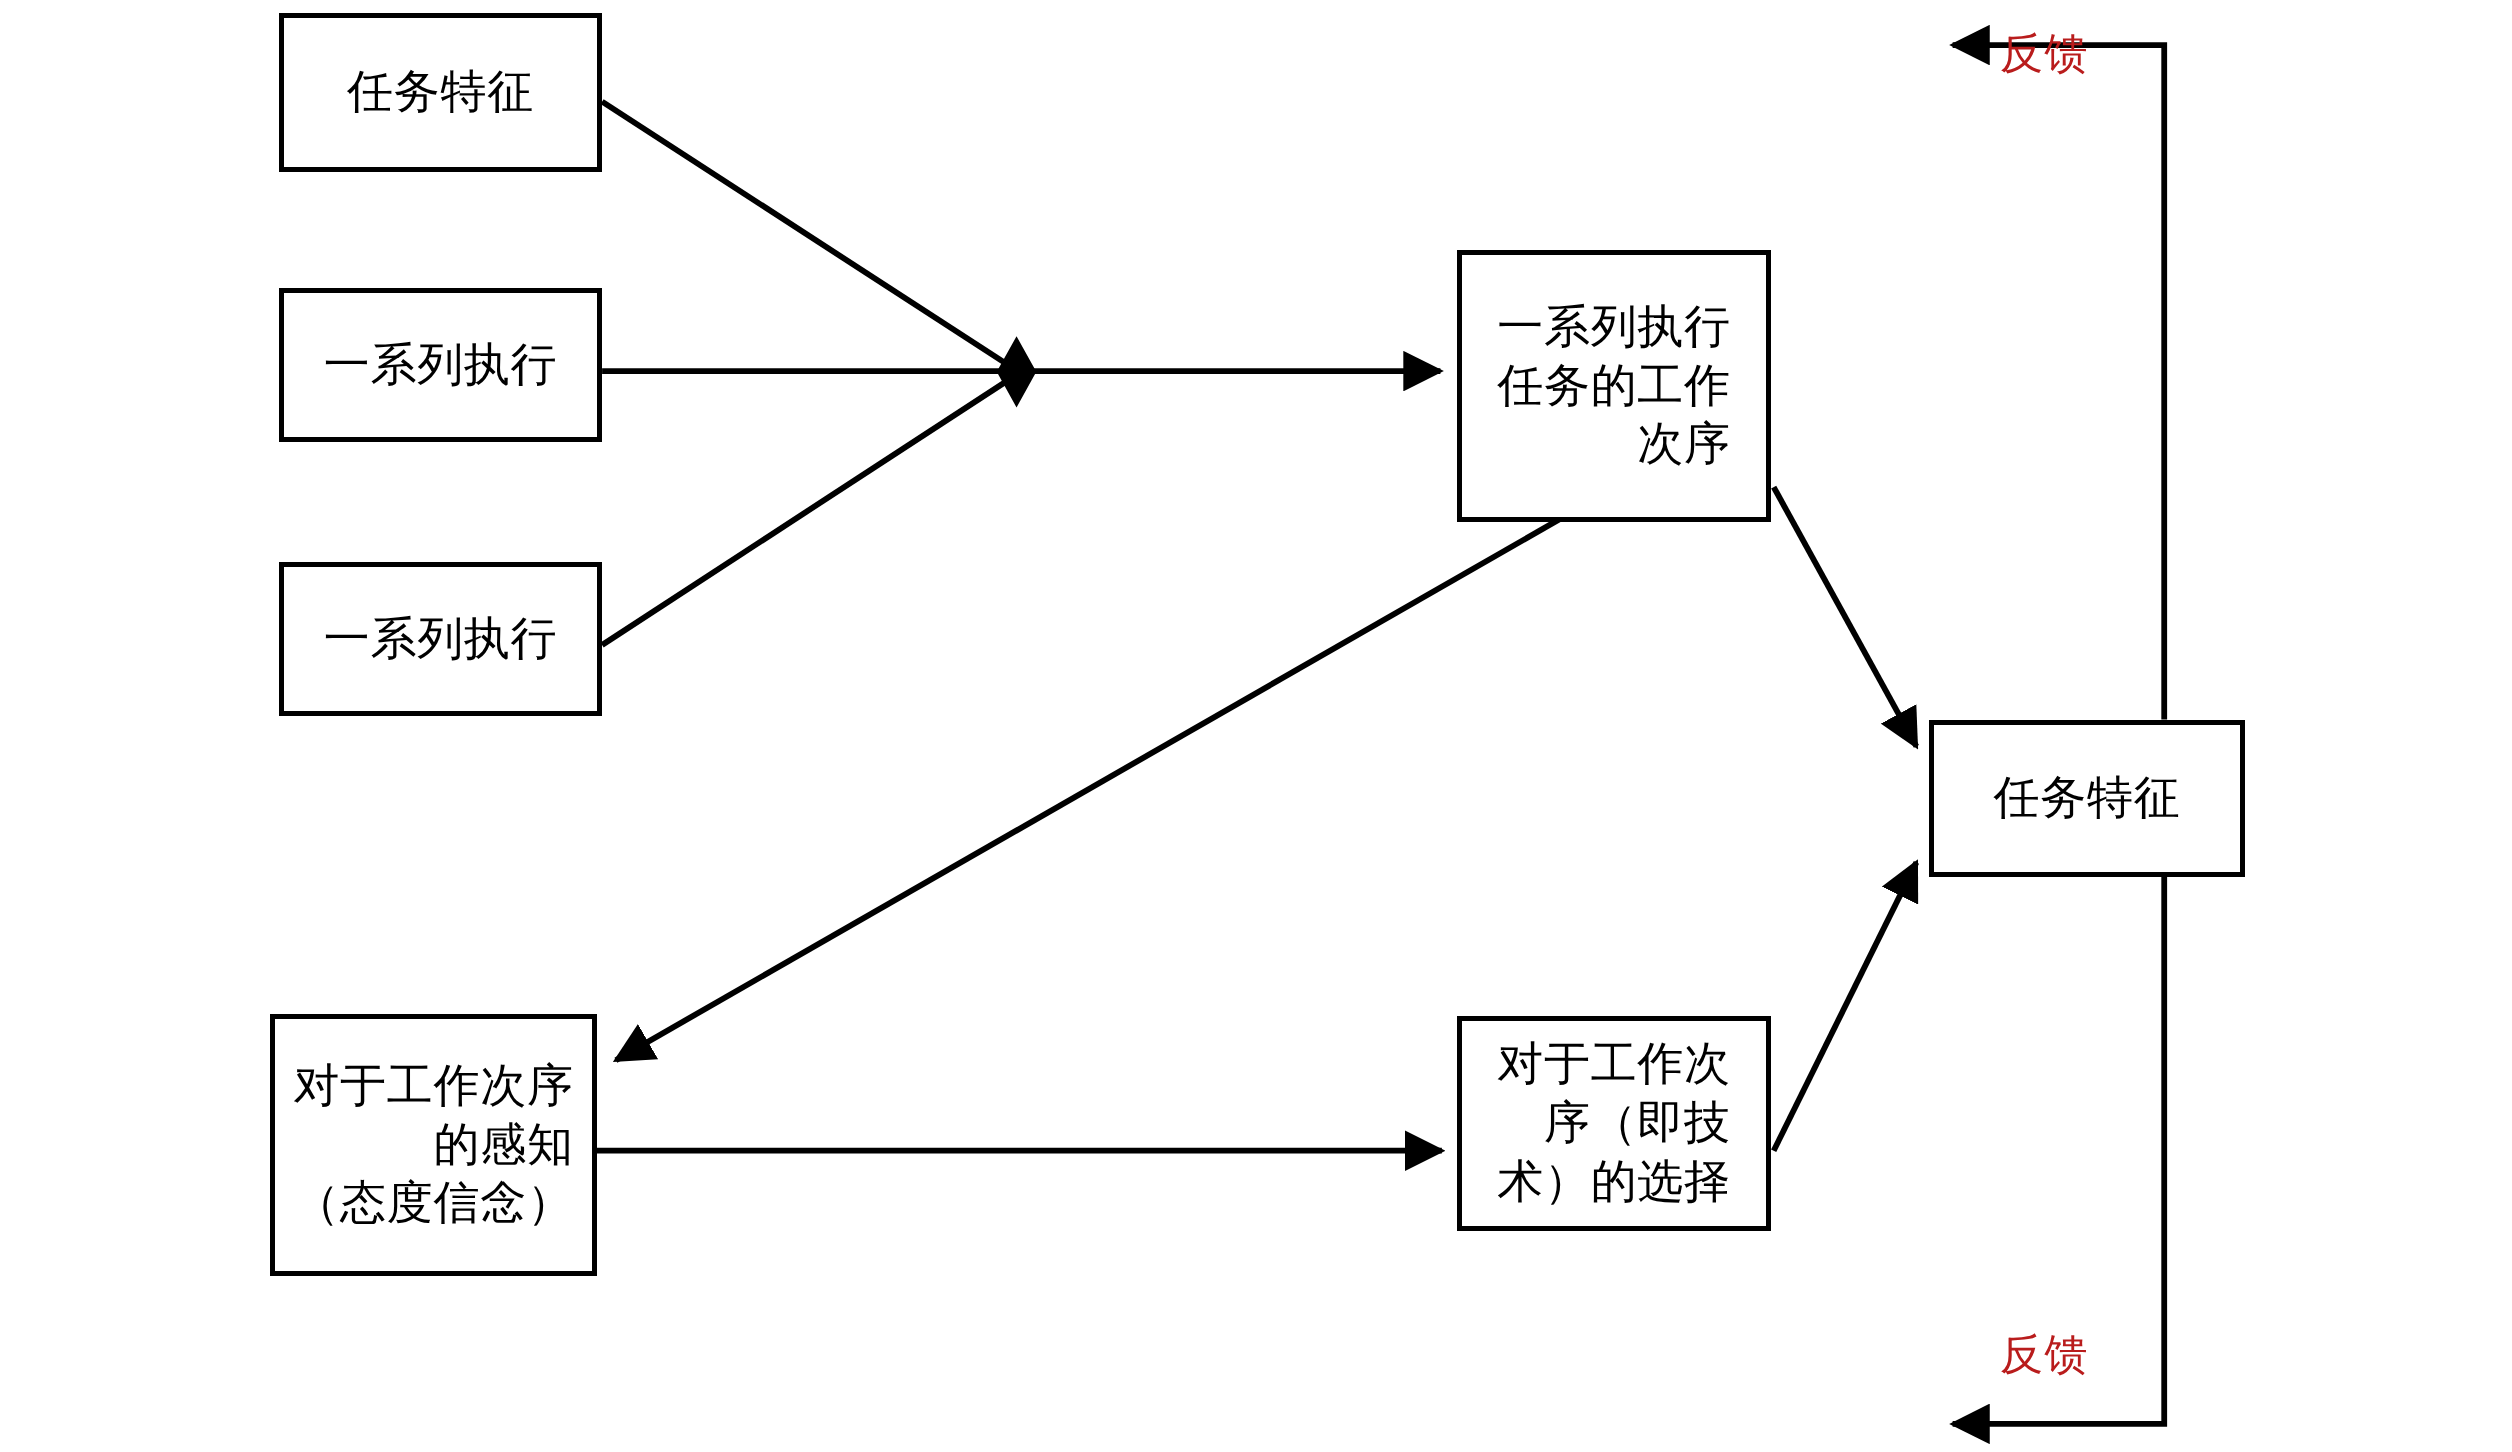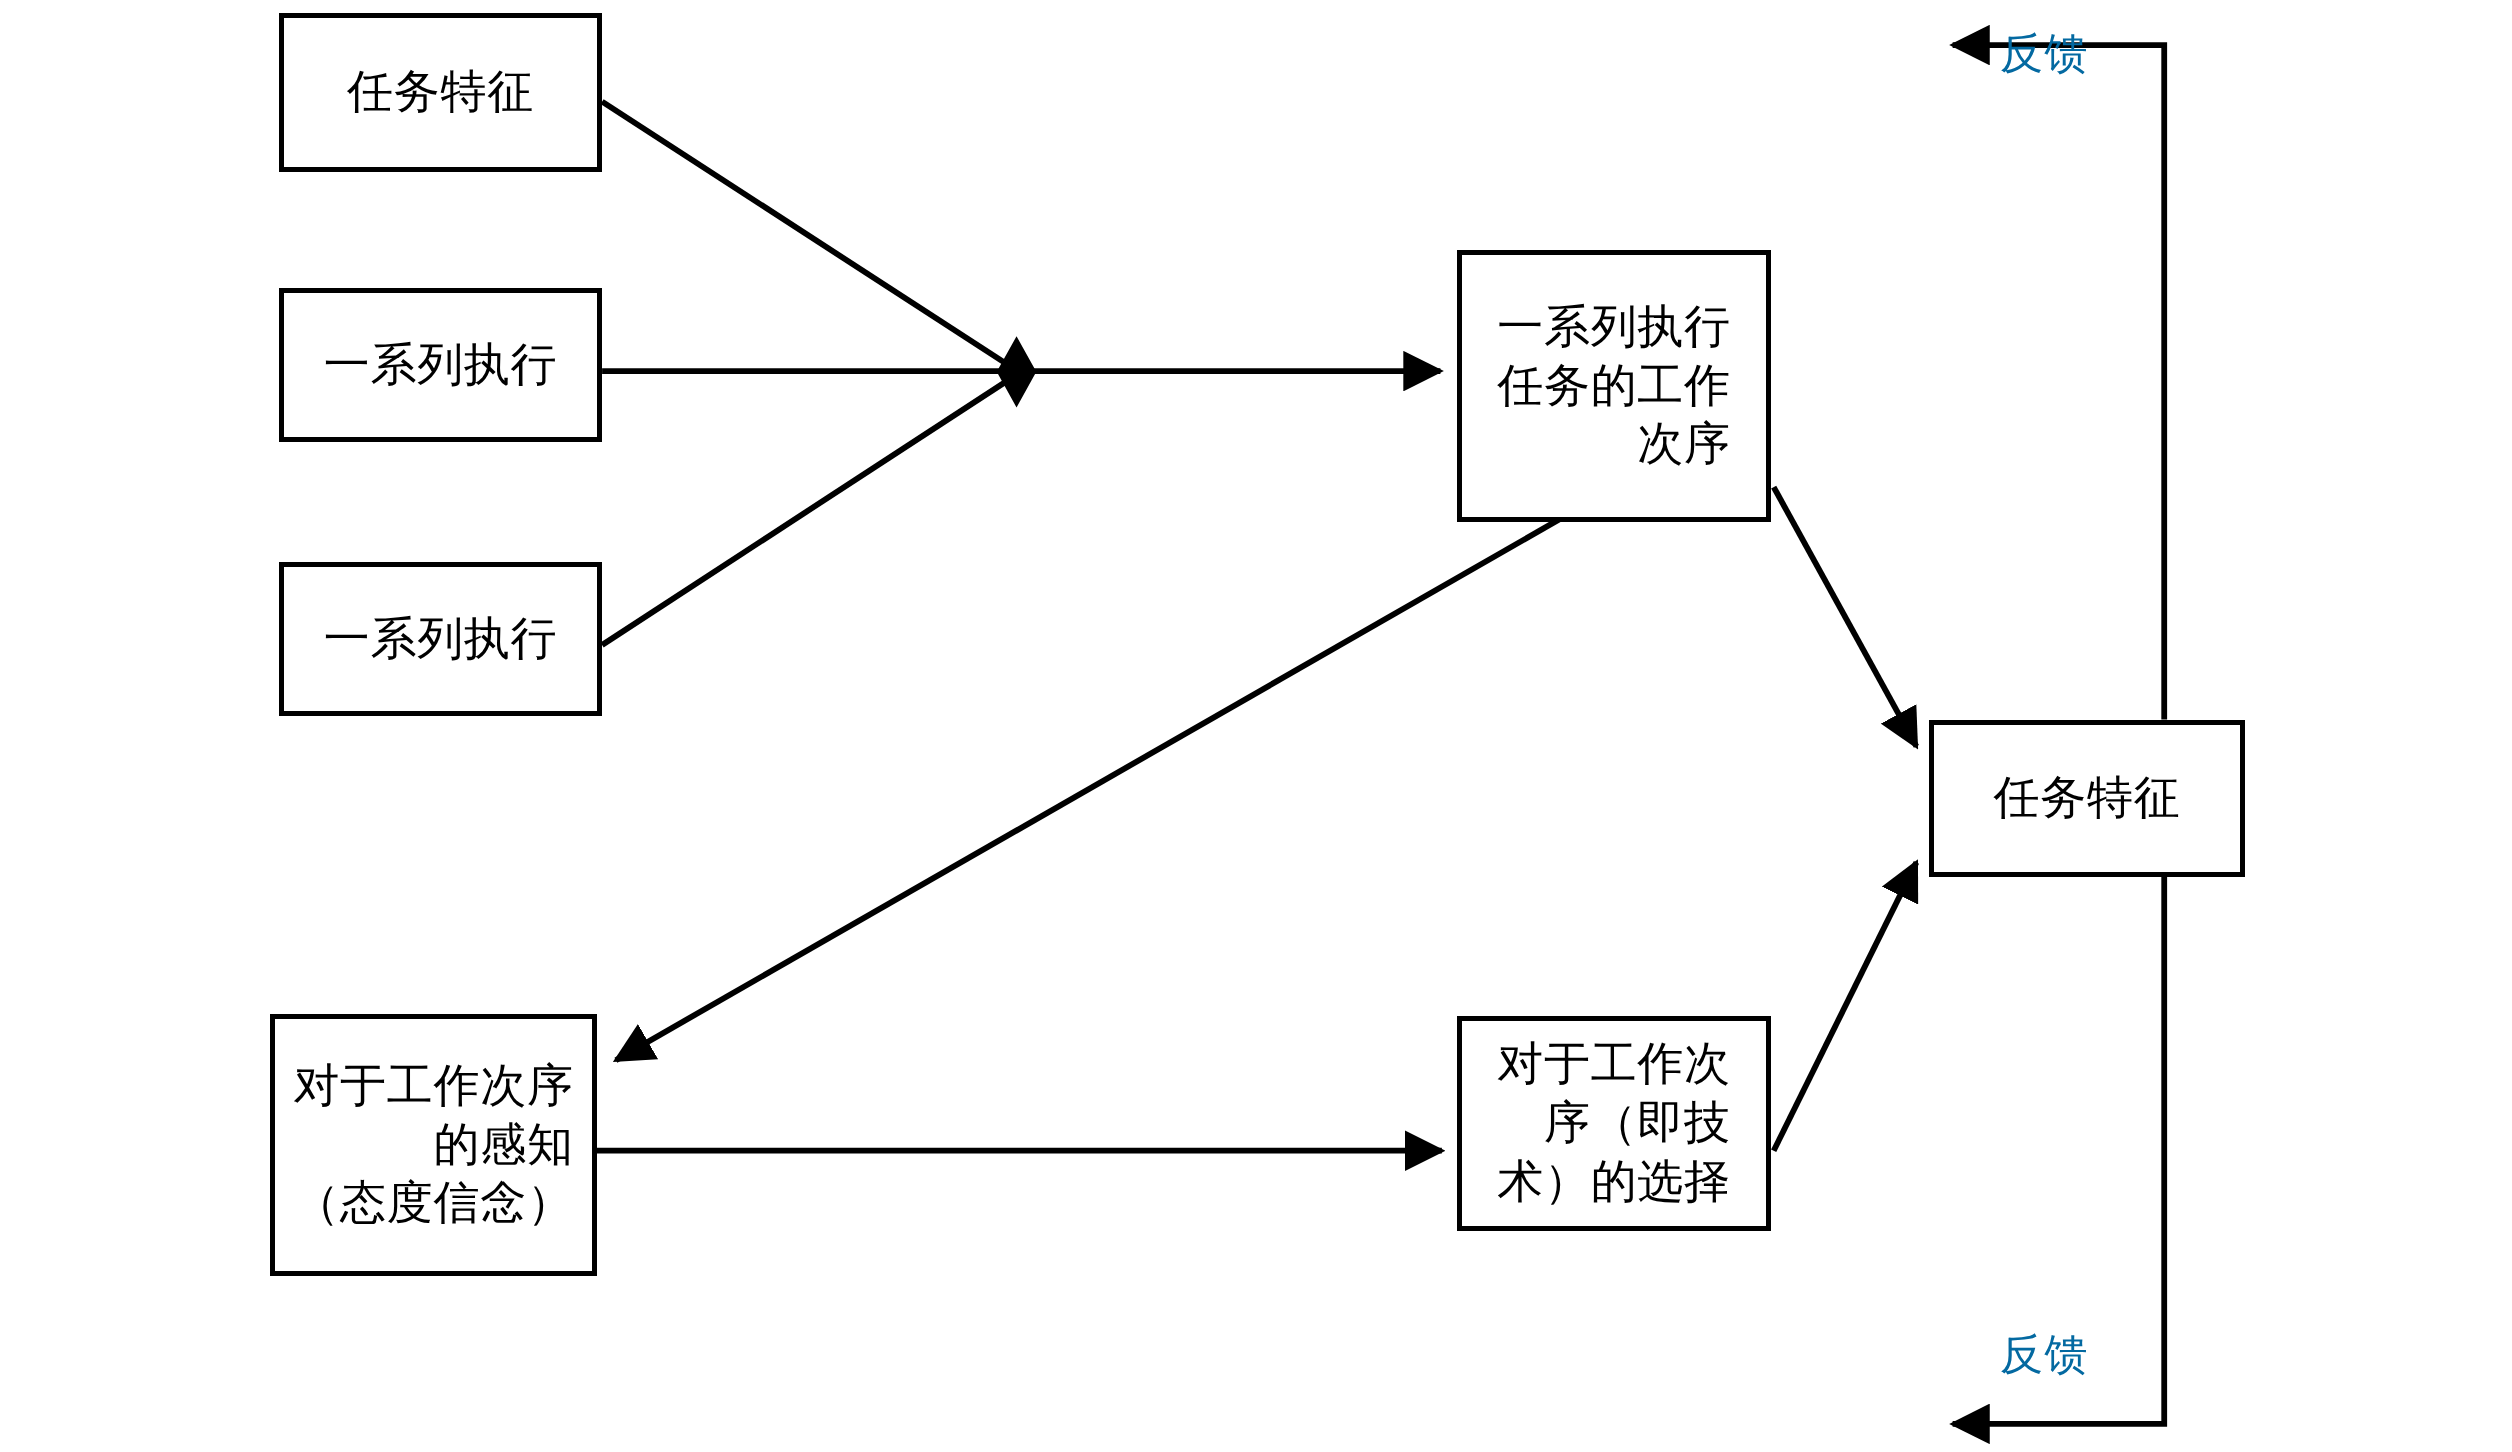--- a/index.html
+++ b/index.html
@@ -43,21 +43,21 @@
     color: #000000;
     letter-spacing: 0.7px;
     white-space: pre-line;
     padding: 0 7.2px;
     text-align: right;
   }
   .edge-label {
     position: absolute;
     font-family: "Liberation Serif", "DejaVu Serif", serif;
     font-size: 43px;
-    color: #0369a1;
+    color: #b91c1c;
     letter-spacing: 1.4px;
     white-space: nowrap;
   }
 </style>
 </head>
 <body>
 
 <div id="diagram-root">
 
   <svg class="diagram-canvas" viewBox="0 0 3467 2005">

